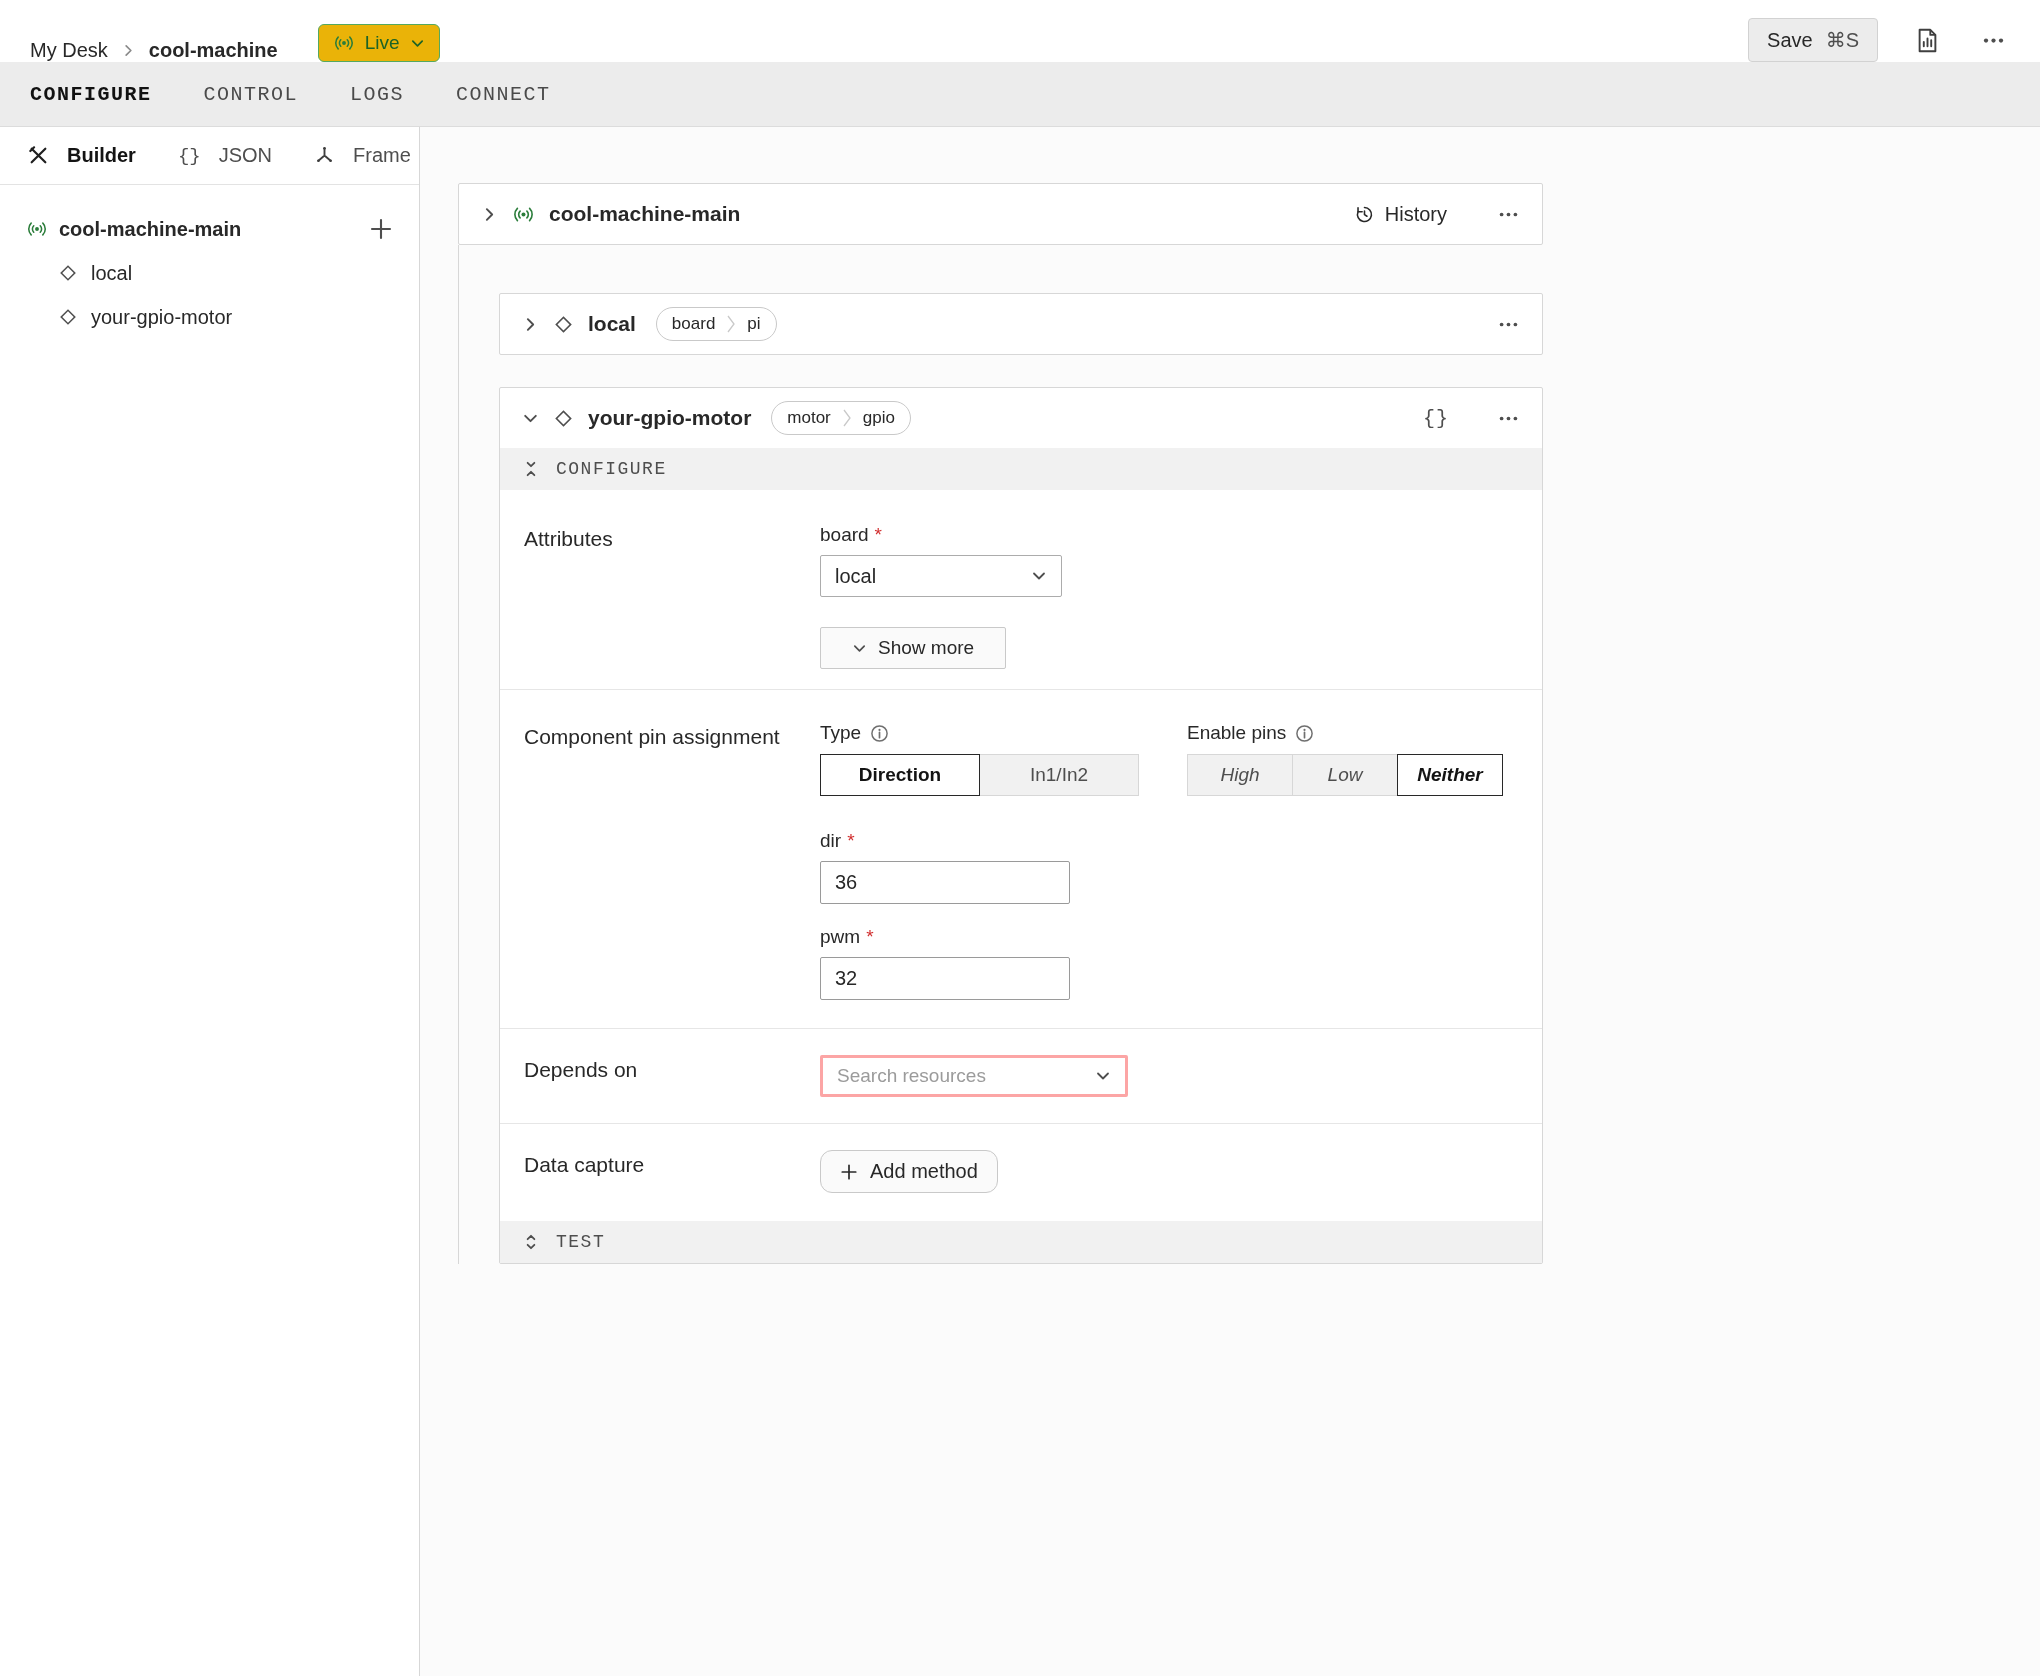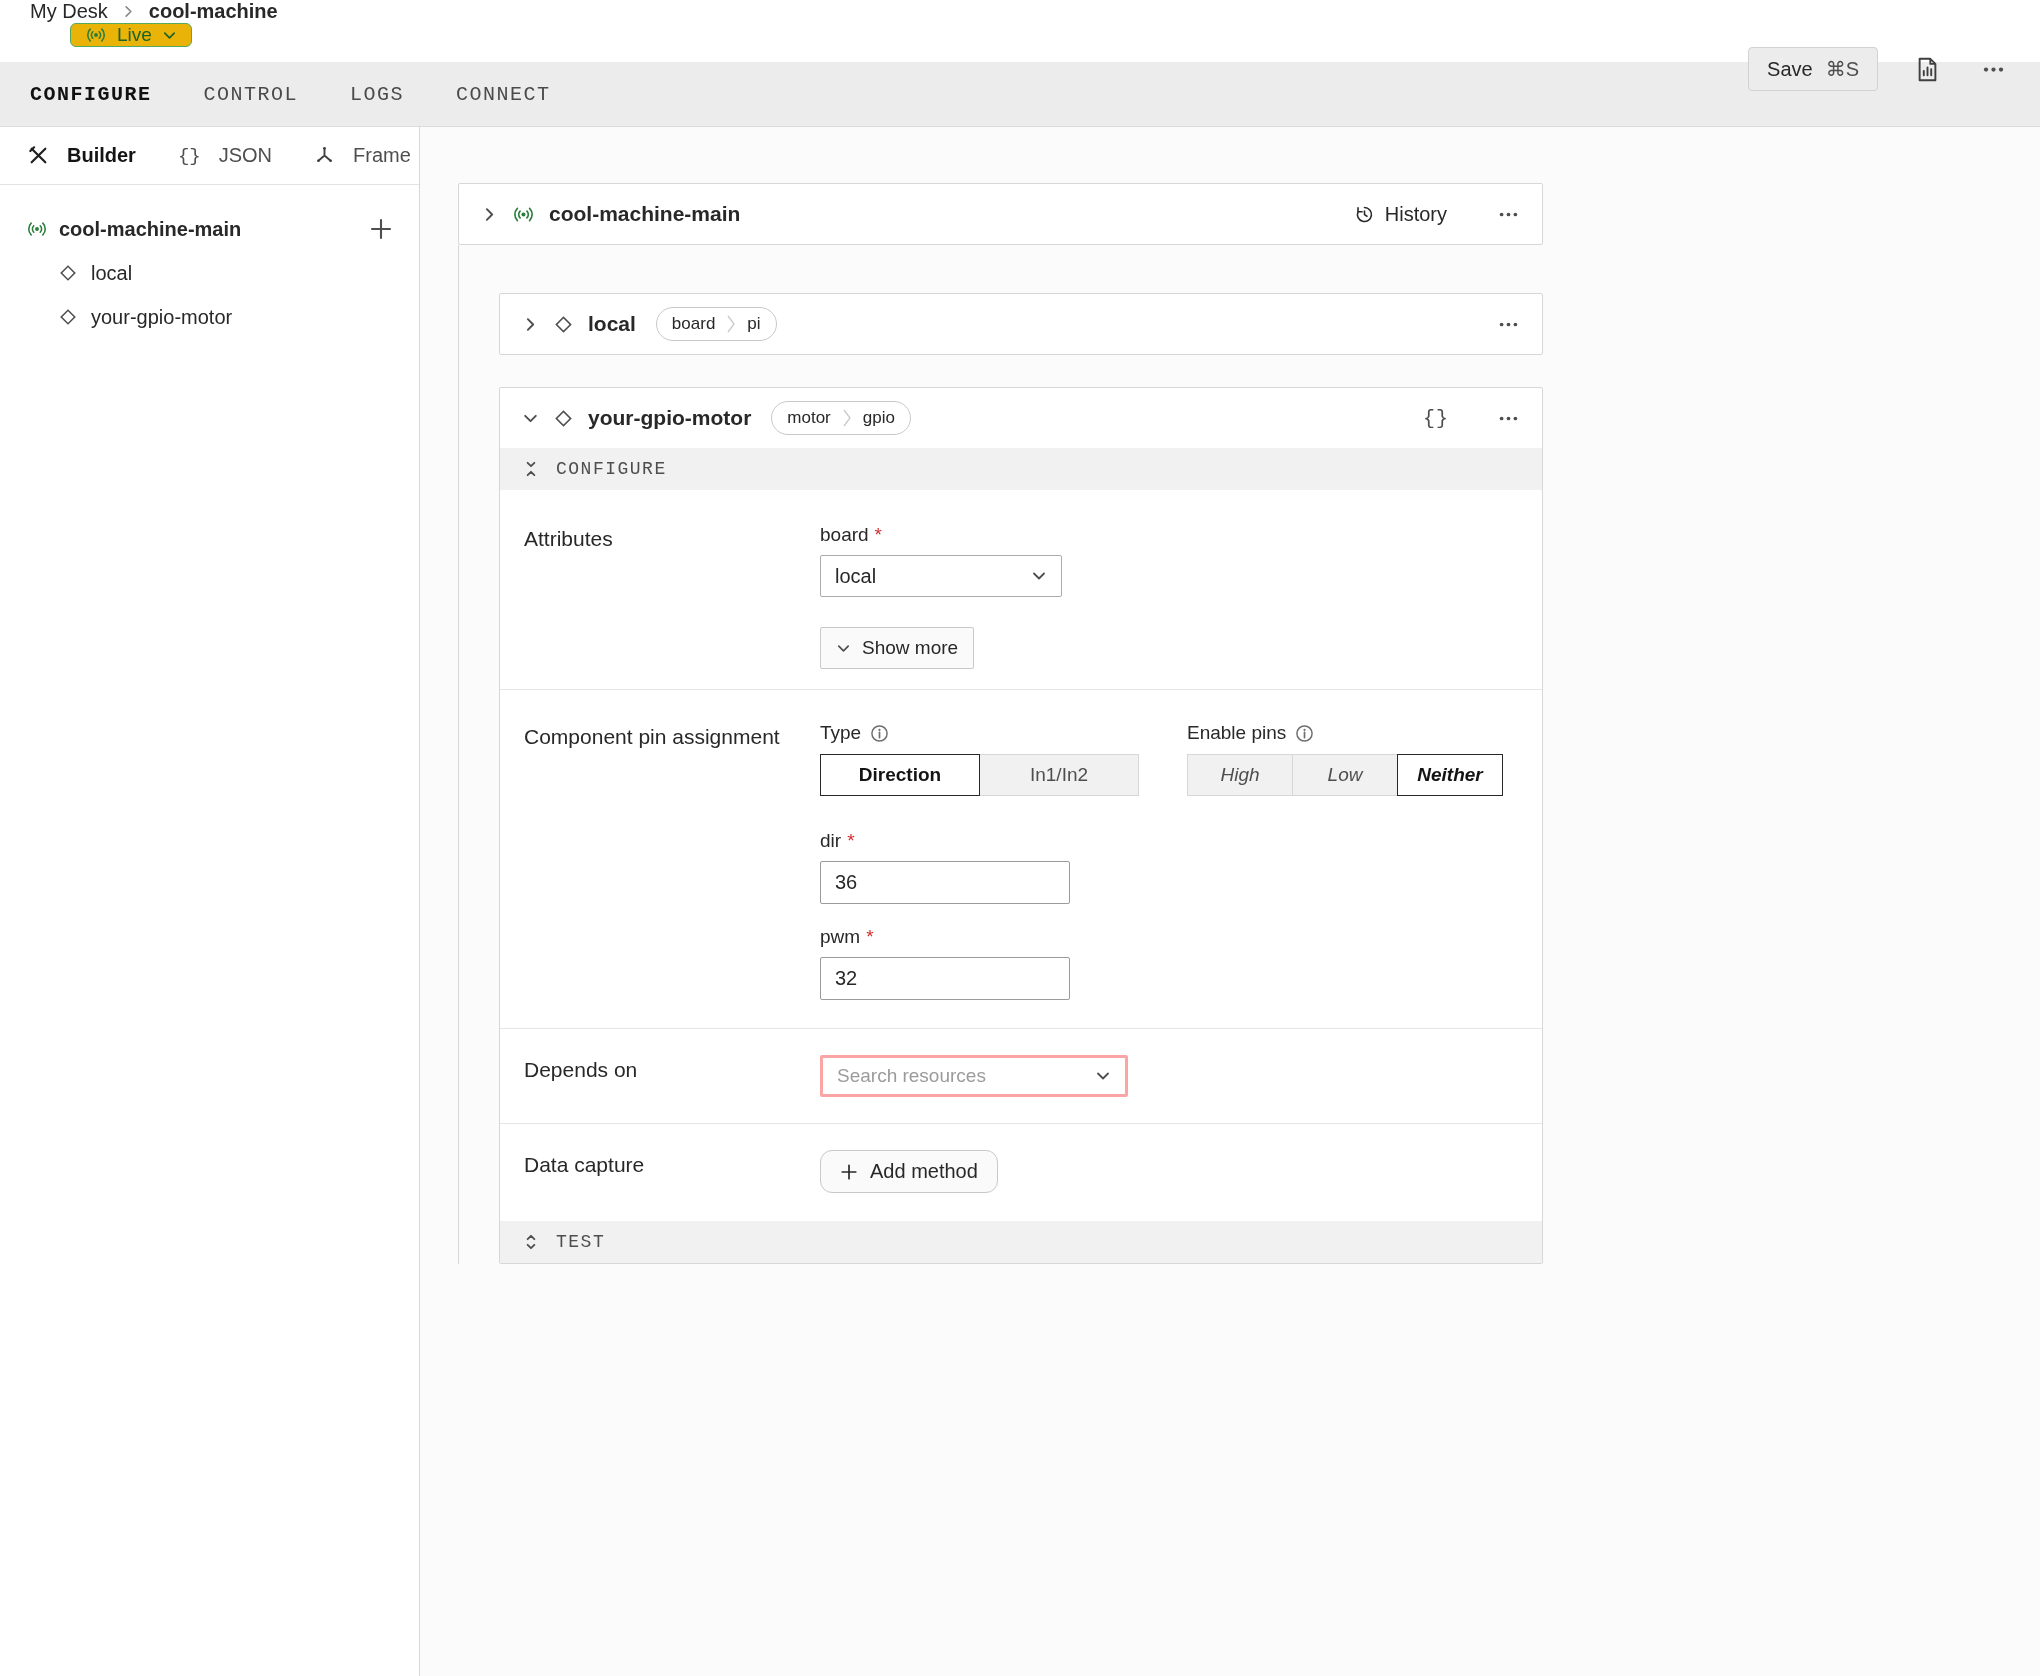--- a/index.html
+++ b/index.html
@@ -3,21 +3,21 @@
 <meta charset="utf-8">
 <style>
   * { margin:0; padding:0; box-sizing:border-box; }
   html,body { width:2040px; height:1676px; }
   body { font-family:"Liberation Sans", sans-serif; color:#282828; background:#fff; overflow:hidden; }
   button { font:inherit; color:inherit; background:none; border:none; cursor:pointer; }
   svg { display:block; flex:none; }
   .mono { font-family:"Liberation Mono","DejaVu Sans Mono",monospace; }
 
   
-  .topbar { height:62px; display:flex; align-items:flex-start; padding:0 30px; background:#fff;flex-direction:column; }
+  .topbar { height:62px; display:flex; align-items:flex-end; padding:0 30px; background:#fff; }
   .breadcrumb { display:flex; align-items:center; gap:13px; font-size:20px; }
   .crumb-current { font-weight:700; }
   .live-pill { margin-left:40px; height:38px; display:inline-flex; align-items:center; gap:10px;
     padding:0 14px; background:#eab308; border:1px solid #55a95f; border-radius:6px;
     color:#1c6326; font-size:19px; }
   .topbar-right { margin-left:auto; display:flex; align-items:center; gap:32px; }
   .save-btn { height:44px; padding:0 18px; background:#ececec; border:1px solid #d2d2d2;
     border-radius:4px; font-size:20px; display:inline-flex; gap:13px; align-items:center; }
   .save-shortcut { color:#4e4e4e; }
   .icon-btn { display:inline-flex; align-items:center; padding:4px; }
@@ -81,21 +81,21 @@
   .section-label { width:296px; flex:none; font-size:21px; font-weight:400; line-height:1.45;
     padding-right:34px; }
   .section-content { flex:1; }
 
   .field-label { display:flex; gap:6px; font-size:19px; align-items:center; }
   .req { color:#d12e2e; font-size:19px; }
   .select-box { margin-top:9px; width:242px; height:42px; border:1px solid #acacac; border-radius:2px;
     background:#fff; display:flex; align-items:center; justify-content:space-between;
     padding:0 14px; font-size:20px; }
   .show-more { margin-top:30px; height:42px; display:inline-flex; align-items:center; gap:11px;
-    padding:0 15px; border:1px solid #c9c9c9; background:#fafafa; border-radius:2px; font-size:19px; }
+    padding:0 31px; border:1px solid #c9c9c9; background:#fafafa; border-radius:2px; font-size:19px; }
 
   .pin-groups { display:flex; gap:48px; align-items:flex-start; }
   .group-label { display:flex; align-items:center; gap:9px; font-size:19px; }
   .segmented { margin-top:10px; display:flex; }
   .seg { height:42px; min-width:160px; display:inline-flex; align-items:center; justify-content:center;
     padding:0 20px; background:#f1f1f1; border:1px solid #d7d7d7; font-size:19px; color:#4e4e4e;
     margin-left:-1px; }
   .seg:first-child { margin-left:0; }
   .seg.selected { background:#fff; border:1px solid #282828; color:#141414; font-weight:700;
     position:relative; z-index:1; }

